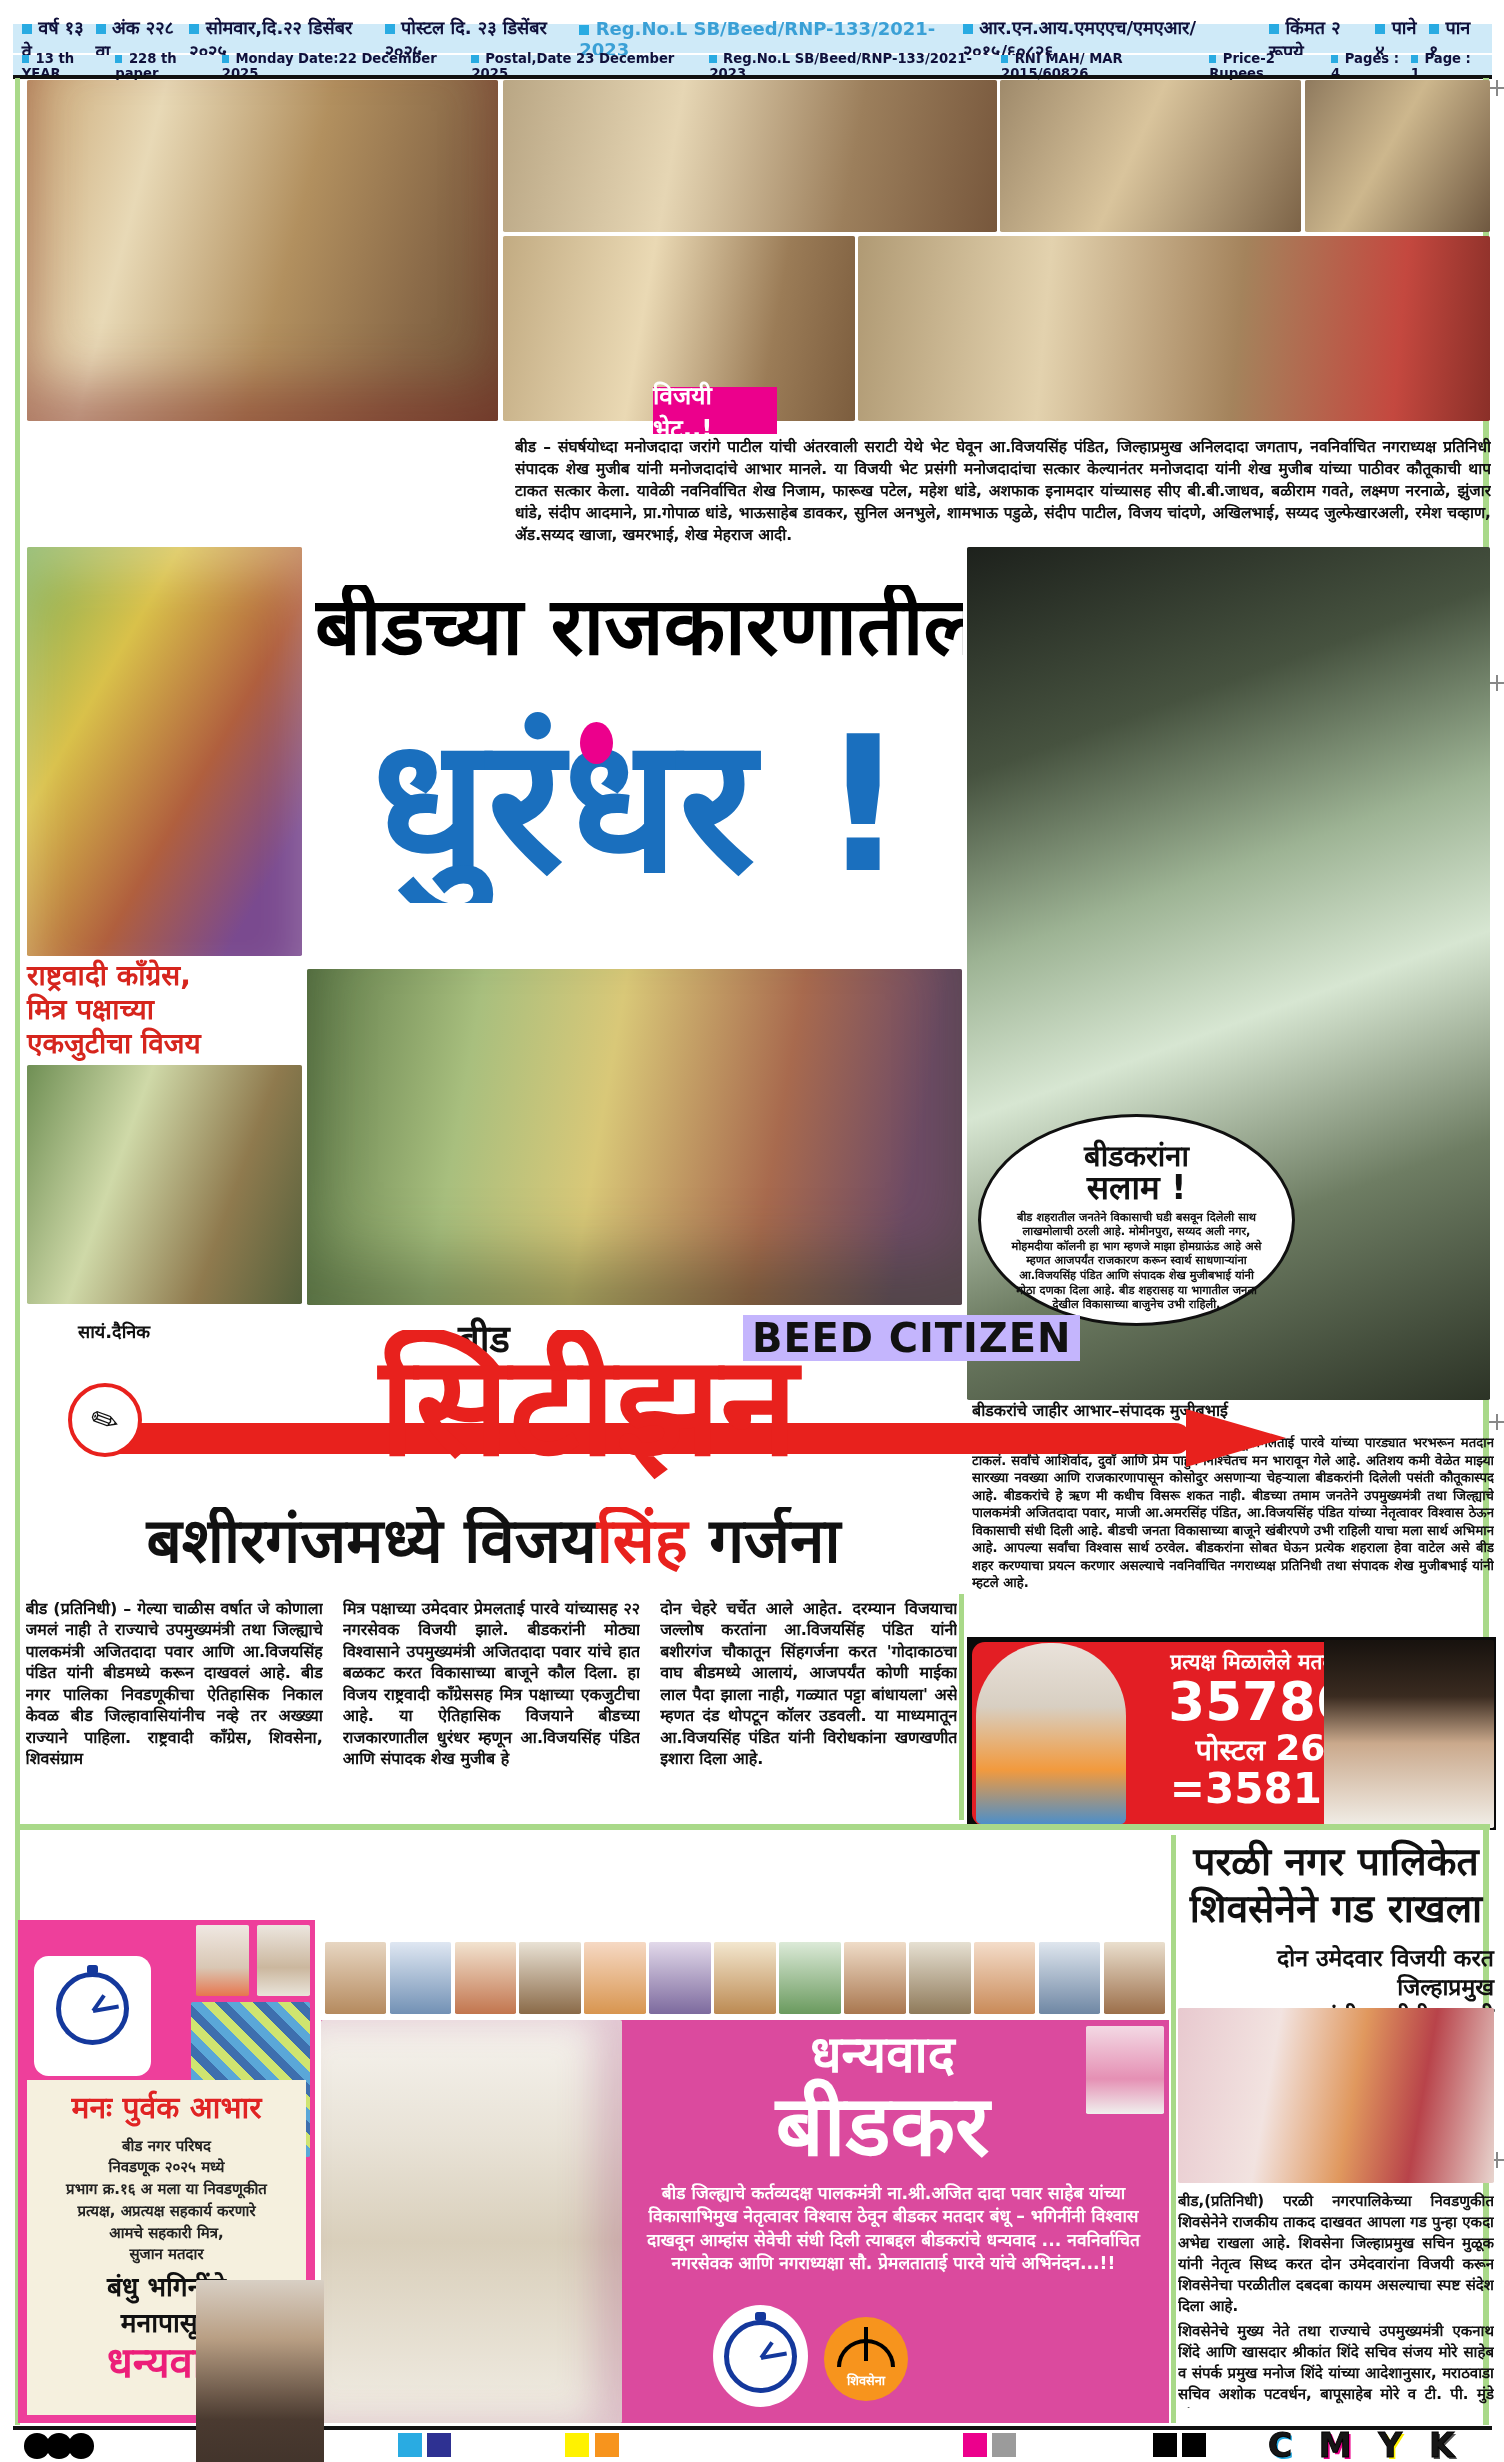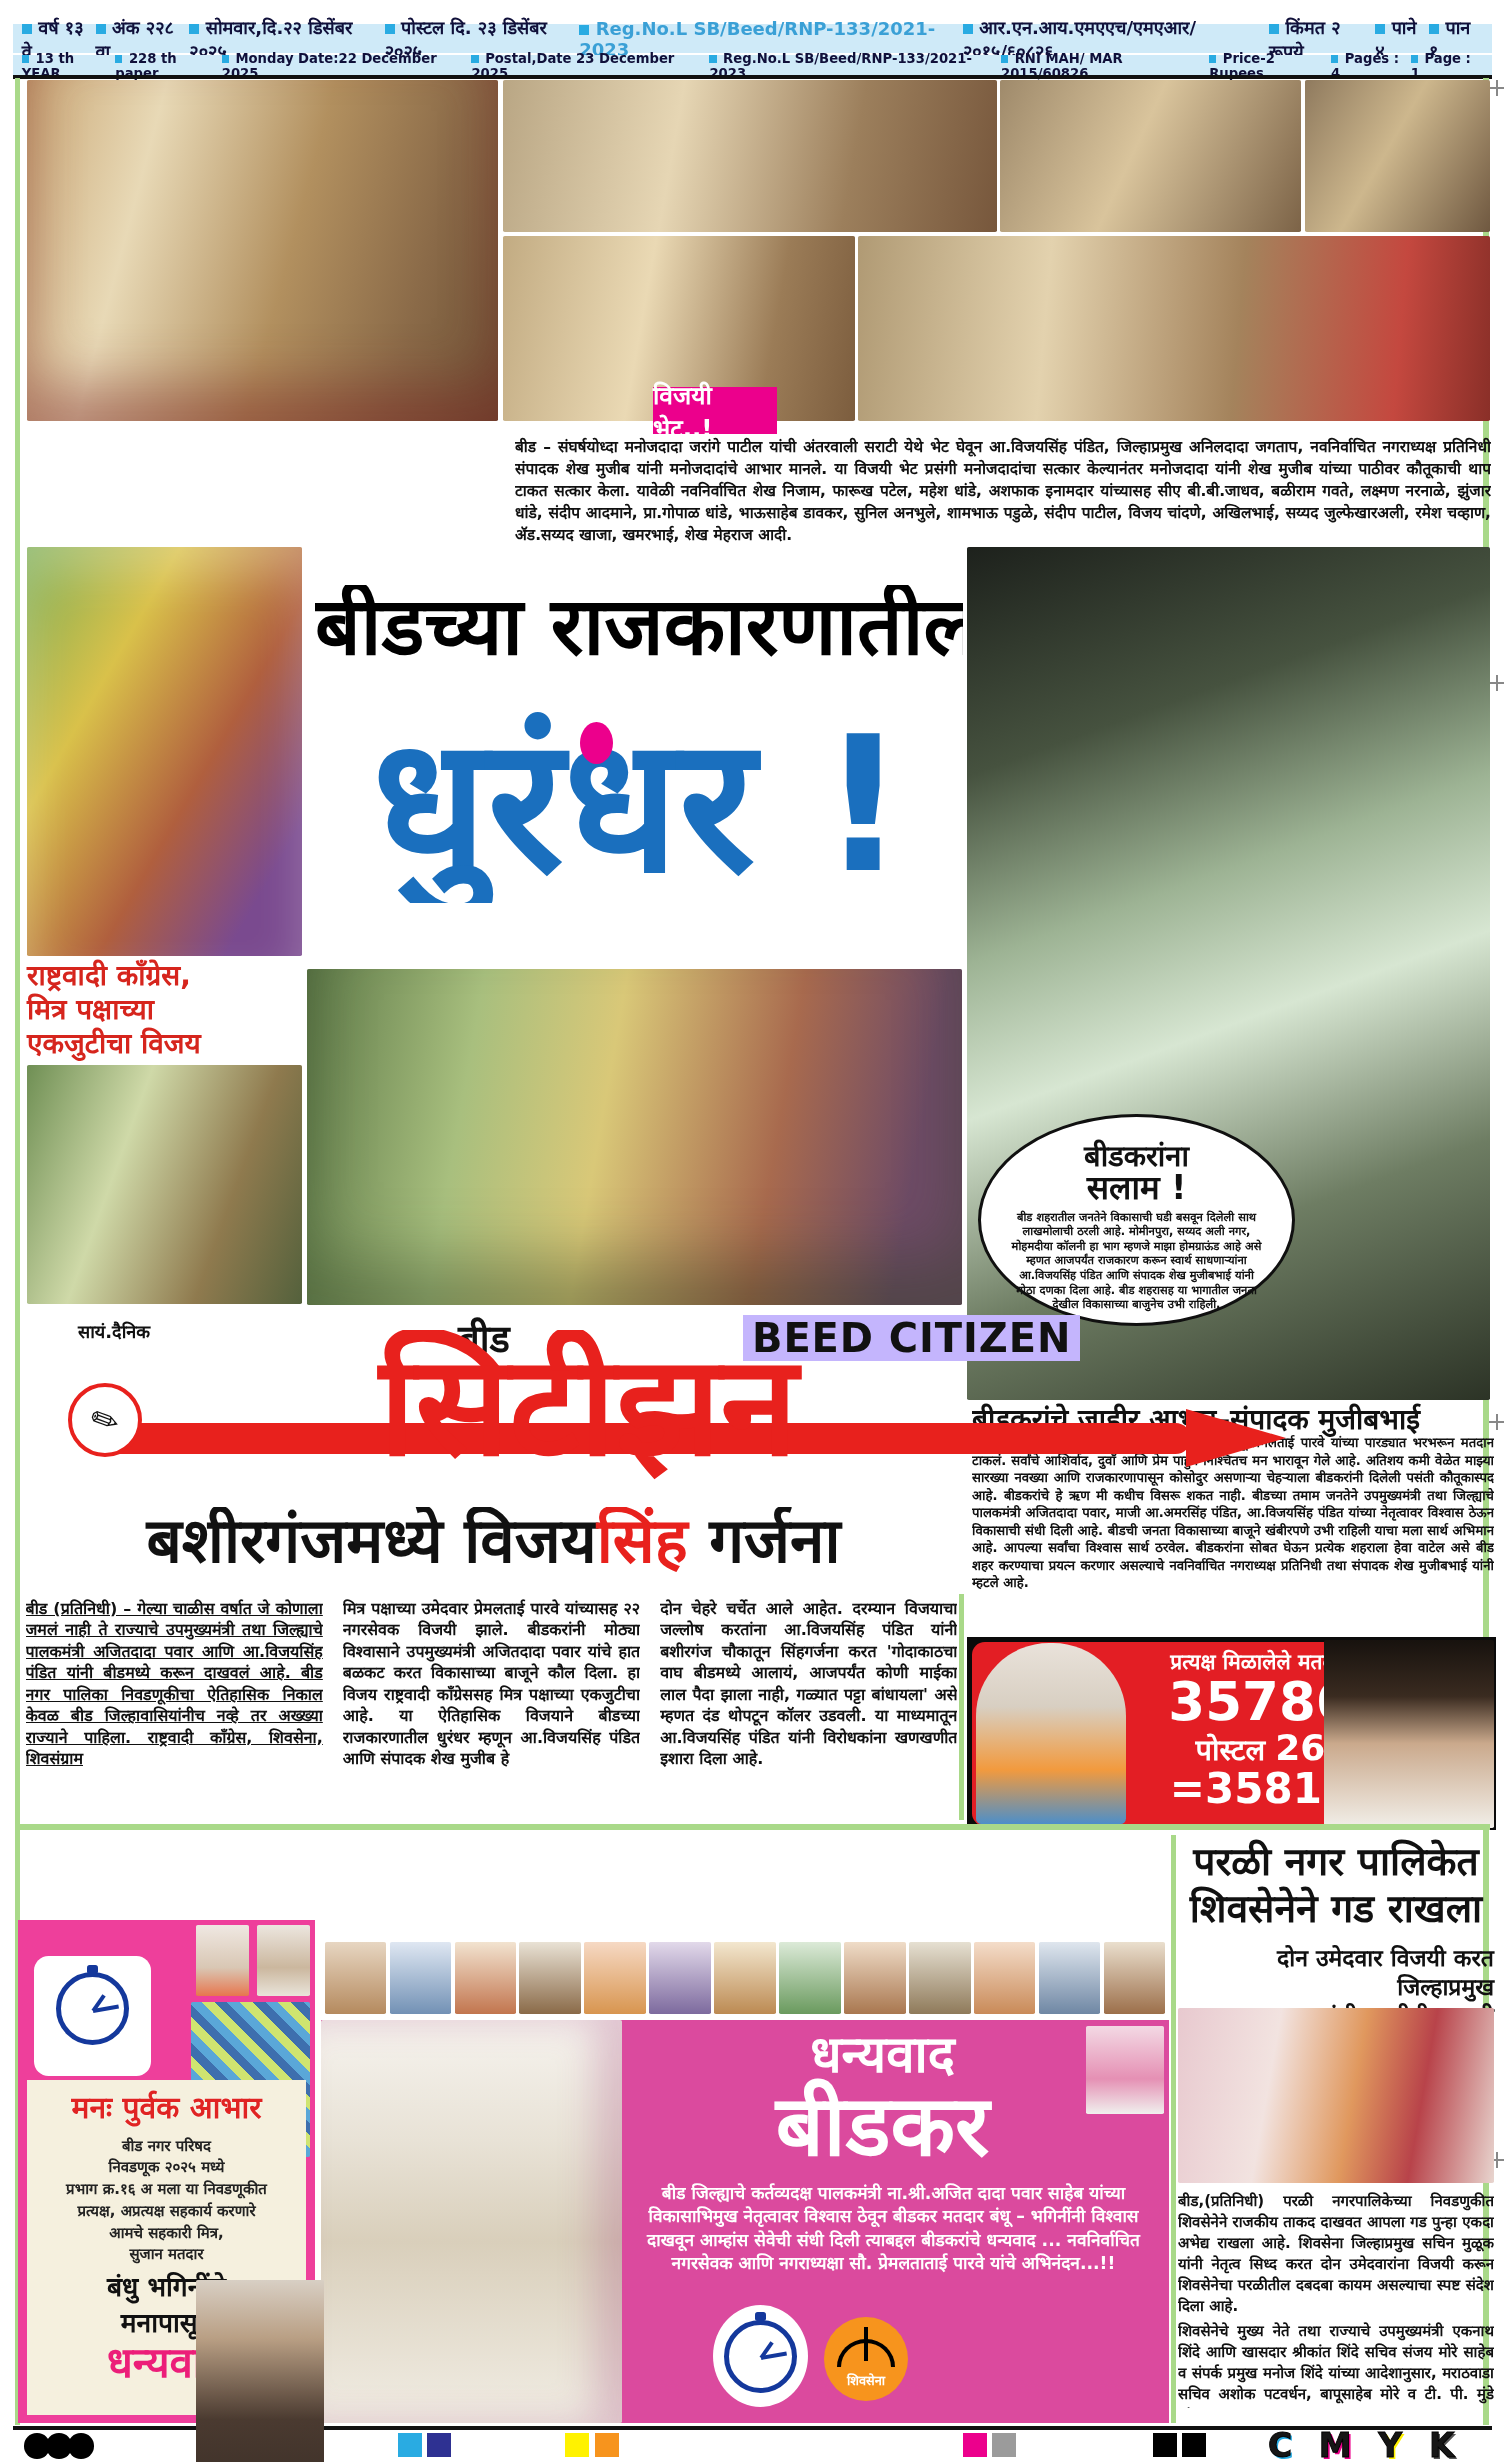--- a/index.html
+++ b/index.html
@@ -113,27 +113,27 @@
   <div class="abs" style="left:1186px;top:1409px;width:0;height:0;border-top:29px solid transparent;border-bottom:29px solid transparent;border-left:100px solid #e8211d;z-index:1;"></div>
   <div class="abs b" style="left:449px;top:1311px;background:#fff;padding:0 9px;font-size:38px;z-index:2;">बीड</div>
   <div class="abs b" style="left:743px;top:1315px;background:#c4b5fd;padding:0 9px;font-size:40px;letter-spacing:0.9px;z-index:2;">BEED CITIZEN</div>
   <div class="abs b" style="left:210px;top:1330px;width:757px;font-size:139px;line-height:1.1;color:#e8211d;text-align:center;white-space:nowrap;overflow:hidden;z-index:2;">सिटीझन</div>
 
   <div class="abs b" style="left:22px;top:1507px;width:943px;font-size:62px;line-height:1.1;text-align:center;white-space:nowrap;overflow:hidden;">
     <span>बशीरगंजमध्ये विजय</span><span style="color:#e8211d;">सिंह</span><span> गर्जना</span>
   </div>
 
   <div class="abs" style="left:25.5px;top:1598px;width:932px;height:221px;display:flex;gap:20px;">
-    <div class="b jtext" style="flex:1;font-size:16px;line-height:1.34;text-decoration:underline;">बीड (प्रतिनिधी) – गेल्या चाळीस वर्षात जे कोणाला जमलं नाही ते राज्याचे उपमुख्यमंत्री तथा जिल्ह्याचे पालकमंत्री अजितदादा पवार आणि आ.विजयसिंह पंडित यांनी बीडमध्ये करून दाखवलं आहे. बीड नगर पालिका निवडणूकीचा ऐतिहासिक निकाल केवळ बीड जिल्हावासियांनीच नव्हे तर अख्ख्या राज्याने पाहिला. राष्ट्रवादी काँग्रेस, शिवसेना, शिवसंग्राम</div>
+    <div class="b jtext" style="flex:1;font-size:16px;line-height:1.34;">बीड (प्रतिनिधी) – गेल्या चाळीस वर्षात जे कोणाला जमलं नाही ते राज्याचे उपमुख्यमंत्री तथा जिल्ह्याचे पालकमंत्री अजितदादा पवार आणि आ.विजयसिंह पंडित यांनी बीडमध्ये करून दाखवलं आहे. बीड नगर पालिका निवडणूकीचा ऐतिहासिक निकाल केवळ बीड जिल्हावासियांनीच नव्हे तर अख्ख्या राज्याने पाहिला. राष्ट्रवादी काँग्रेस, शिवसेना, शिवसंग्राम</div>
     <div class="b jtext" style="flex:1;font-size:16px;line-height:1.34;">मित्र पक्षाच्या उमेदवार प्रेमलताई पारवे यांच्यासह २२ नगरसेवक विजयी झाले. बीडकरांनी मोठ्या विश्वासाने उपमुख्यमंत्री अजितदादा पवार यांचे हात बळकट करत विकासाच्या बाजूने कौल दिला. हा विजय राष्ट्रवादी काँग्रेससह मित्र पक्षाच्या एकजुटीचा आहे. या ऐतिहासिक विजयाने बीडच्या राजकारणातील धुरंधर म्हणून आ.विजयसिंह पंडित आणि संपादक शेख मुजीब हे</div>
     <div class="b jtext" style="flex:1;font-size:16px;line-height:1.34;">दोन चेहरे चर्चेत आले आहेत. दरम्यान विजयाचा जल्लोष करतांना आ.विजयसिंह पंडित यांनी बशीरगंज चौकातून सिंहगर्जना करत 'गोदाकाठचा वाघ बीडमध्ये आलायं, आजपर्यंत कोणी माईका लाल पैदा झाला नाही, गळ्यात पट्टा बांधायला' असे म्हणत दंड थोपटून कॉलर उडवली. या माध्यमातून आ.विजयसिंह पंडित यांनी विरोधकांना खणखणीत इशारा दिला आहे.</div>
   </div>
   <div class="grule" style="left:959px;top:1594px;width:4.6px;height:226px;"></div>
 
-  <div class="abs b" style="left:972px;top:1399px;width:520px;font-size:28px;white-space:nowrap;overflow:hidden;">बीडकरांचे जाहीर आभार–संपादक मुजीबभाई</div>
+  <div class="abs b" style="left:972px;top:1399px;width:520px;font-size:16px;white-space:nowrap;overflow:hidden;">बीडकरांचे जाहीर आभार–संपादक मुजीबभाई</div>
   <div class="abs b jtext" style="left:972px;top:1434px;width:522px;height:202px;font-size:13.2px;line-height:1.33;">बीड शहरातील सुजान मतदारांनी माझ्या आईसमान सासू प्रेमलताई पारवे यांच्या पारड्यात भरभरून मतदान टाकलं. सर्वांचे आशिर्वाद, दुवाँ आणि प्रेम पाहुन निश्चितच मन भारावून गेले आहे. अतिशय कमी वेळेत माझ्या सारख्या नवख्या आणि राजकारणापासून कोसोदुर असणाऱ्या चेहऱ्याला बीडकरांनी दिलेली पसंती कौतूकास्पद आहे. बीडकरांचे हे ऋण मी कधीच विसरू शकत नाही. बीडच्या तमाम जनतेने उपमुख्यमंत्री तथा जिल्ह्याचे पालकमंत्री अजितदादा पवार, माजी आ.अमरसिंह पंडित, आ.विजयसिंह पंडित यांच्या नेतृत्वावर विश्वास ठेऊन विकासाची संधी दिली आहे. बीडची जनता विकासाच्या बाजूने खंबीरपणे उभी राहिली याचा मला सार्थ अभिमान आहे. आपल्या सर्वांचा विश्वास सार्थ ठरवेल. बीडकरांना सोबत घेऊन प्रत्येक शहराला हेवा वाटेल असे बीड शहर करण्याचा प्रयत्न करणार असल्याचे नवनिर्वाचित नगराध्यक्ष प्रतिनिधी तथा संपादक शेख मुजीबभाई यांनी म्हटले आहे.</div>
 
   <div class="abs" style="left:967px;top:1637px;width:529px;height:193px;background:#0a0a0a;"></div>
   <div class="abs" style="left:972px;top:1642px;width:420px;height:184px;background:#e31e24;border-radius:12.8px;"></div>
   <div class="ph" style="left:976px;top:1643px;width:150px;height:181px;border-radius:73px 73px 5.5px 5.5px;background:linear-gradient(180deg,#e9e2da 0%,#d8cfc2 35%,#f29a3e 70%,#4d8fc9 100%);"></div>
   <div class="abs b" style="left:1135px;top:1647px;width:251px;color:#fff;text-align:center;">
     <div style="font-size:21px;">प्रत्यक्ष मिळालेले मतदान</div>
     <div style="font-size:53px;line-height:1.02;">35786</div>
     <div style="font-size:29px;line-height:1.05;"><span>पोस्टल</span> <span style="font-size:36px;">26</span></div>
     <div style="font-size:42px;line-height:1.05;">=35812</div>

